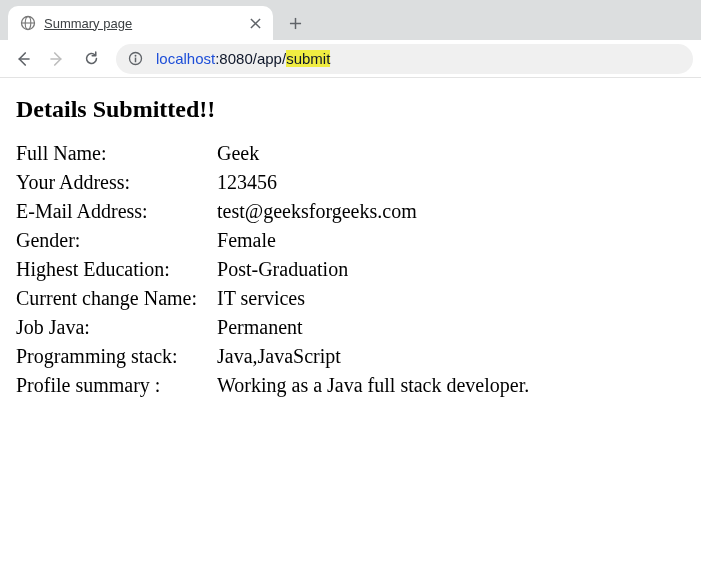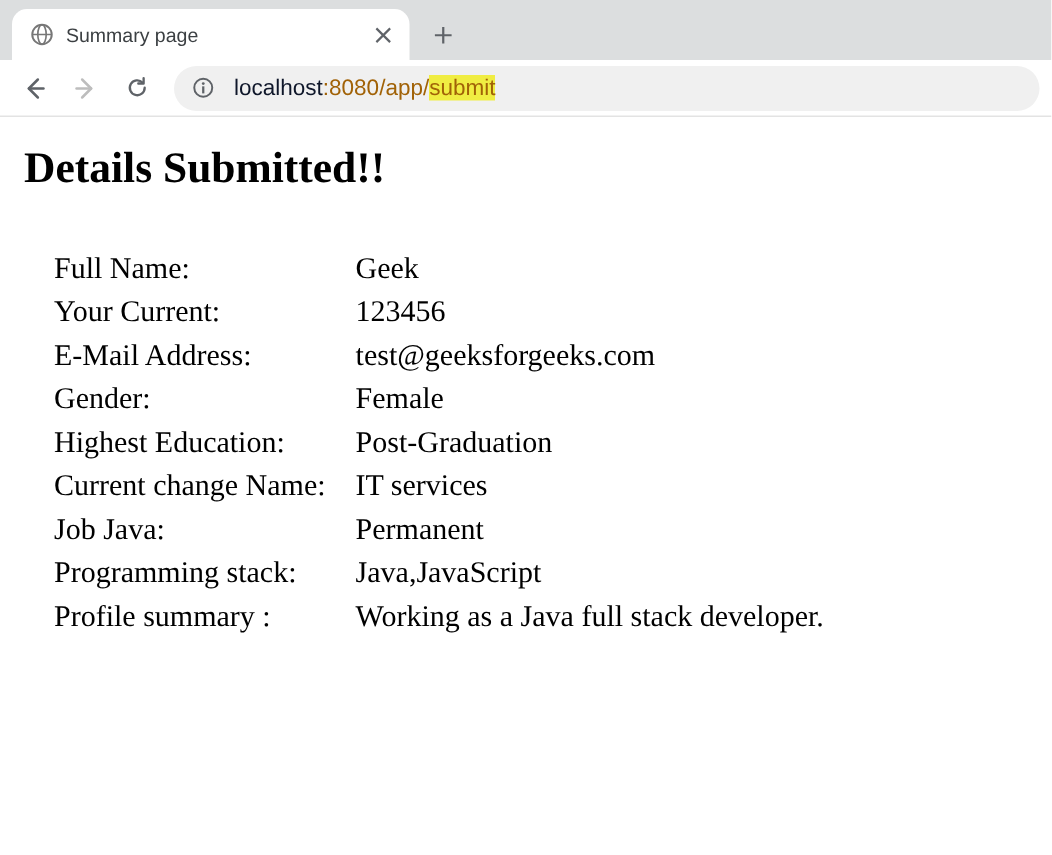--- a/index.html
+++ b/index.html
@@ -23,20 +23,21 @@
       width: 265px;
       border-top-left-radius: 10px;
       border-top-right-radius: 10px;
       display: flex;
       align-items: center;
       padding: 0 10px 0 12px;
       font-family: Arial, sans-serif;
       font-size: 13px;
       color: #3c4043;
       position: relative;
+      text-decoration: underline;
     }
     .tab-favicon {
       width: 16px;
       height: 16px;
       margin-right: 8px;
       flex-shrink: 0;
     }
     .tab-title { flex: 1; white-space: nowrap; overflow: hidden; text-overflow: ellipsis; }
     .tab-close {
       width: 16px; height: 16px; display: flex; align-items: center; justify-content: center;
@@ -70,35 +71,34 @@
       align-items: center;
       padding: 0 12px;
       font-family: Arial, sans-serif;
       font-size: 15px;
       color: #202124;
       margin-left: 6px;
     }
     .site-info-icon {
       width: 16px; height: 16px; margin-right: 12px; color: #5f6368; flex-shrink: 0;
     }
-    .url-host-muted { color: #0f172a; }
-    .url-path { color: #a16207; }
+    .url-host-muted { color: #1d4ed8; }
+    .url-path { color: #0f172a; }
     .url-highlight { background: #f0ed42; }
     .content {
       padding: 18px 16px;
     }
     .page-heading {
-      font-size: 29px;
+      font-size: 24px;
       font-weight: bold;
-      margin-bottom: 36px;
+      margin-bottom: 16px;
     }
     table.details {
       border-collapse: collapse;
       font-size: 20px;
-      margin-left: 20px;
     }
     table.details td {
       padding: 3px 0;
       vertical-align: top;
     }
     table.details td.label-cell {
       padding-right: 20px;
       white-space: nowrap;
     }
   </style>
@@ -165,21 +165,21 @@
 
 <div class="content">
   <h2 class="page-heading">Details Submitted!!</h2>
   <table class="details">
     <tbody id="details-body">
         <tr>
           <td class="label-cell">Full Name:</td>
           <td>Geek</td>
         </tr>
         <tr>
-          <td class="label-cell">Your Current:</td>
+          <td class="label-cell">Your Address:</td>
           <td>123456</td>
         </tr>
         <tr>
           <td class="label-cell">E-Mail Address:</td>
           <td>test@geeksforgeeks.com</td>
         </tr>
         <tr>
           <td class="label-cell">Gender:</td>
           <td>Female</td>
         </tr>

